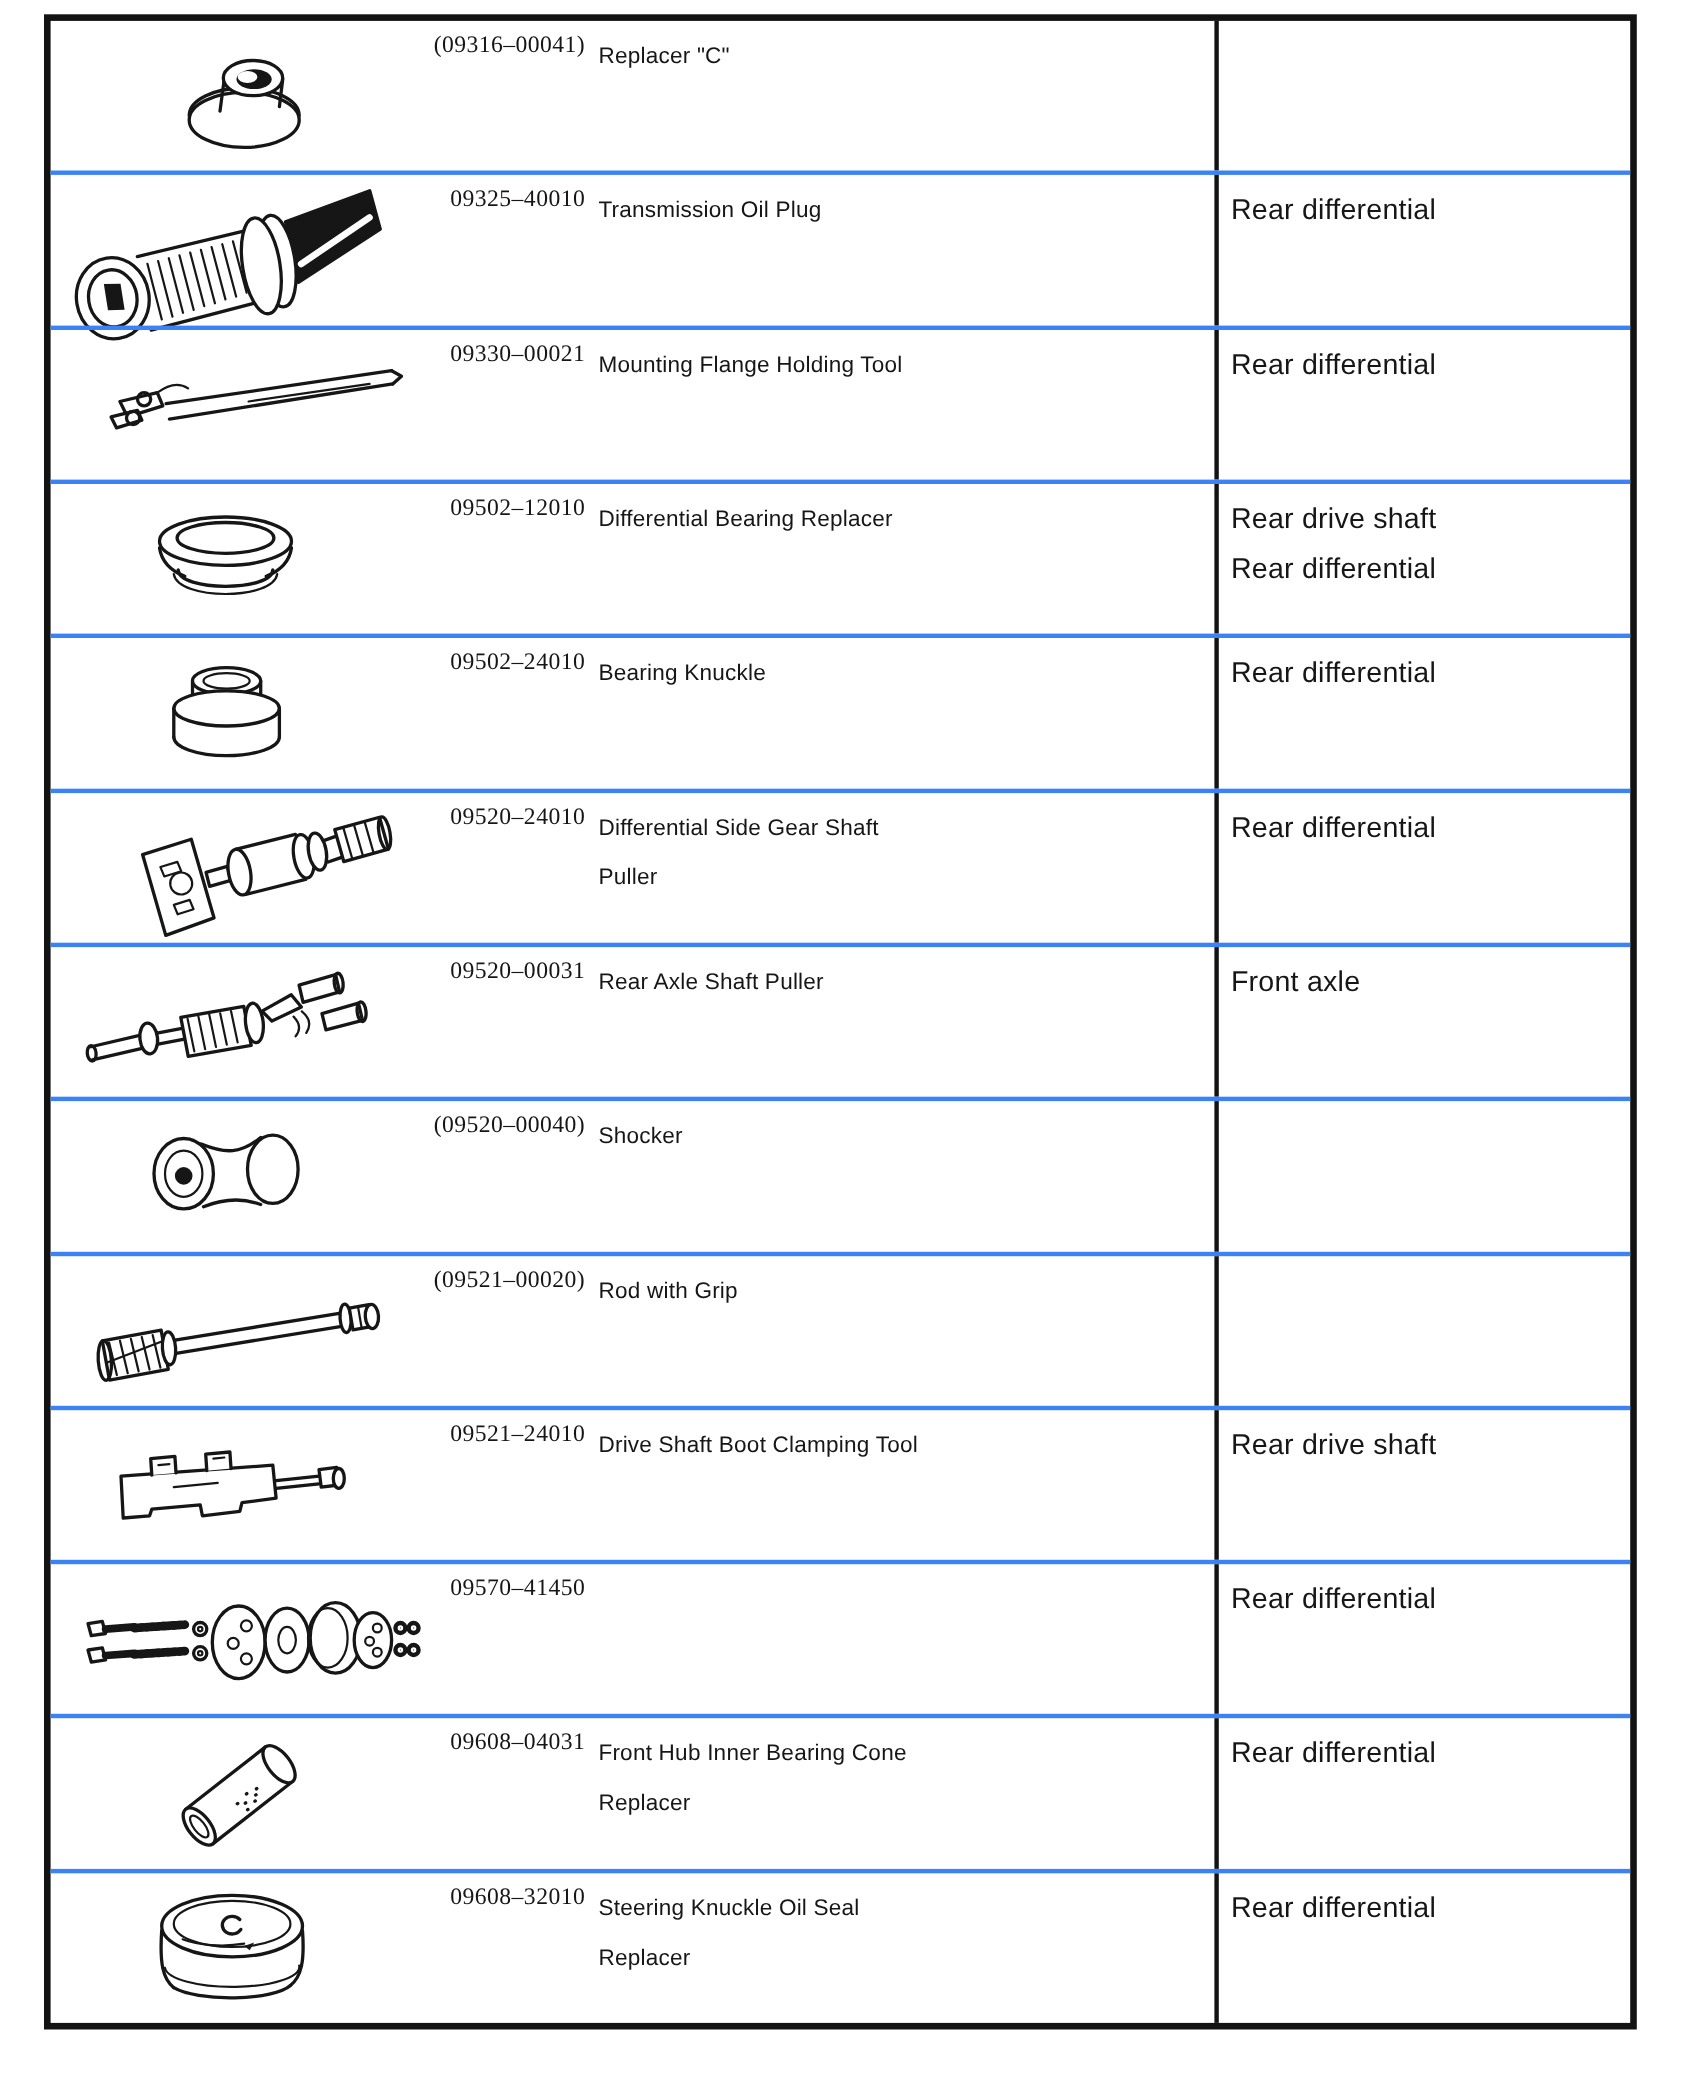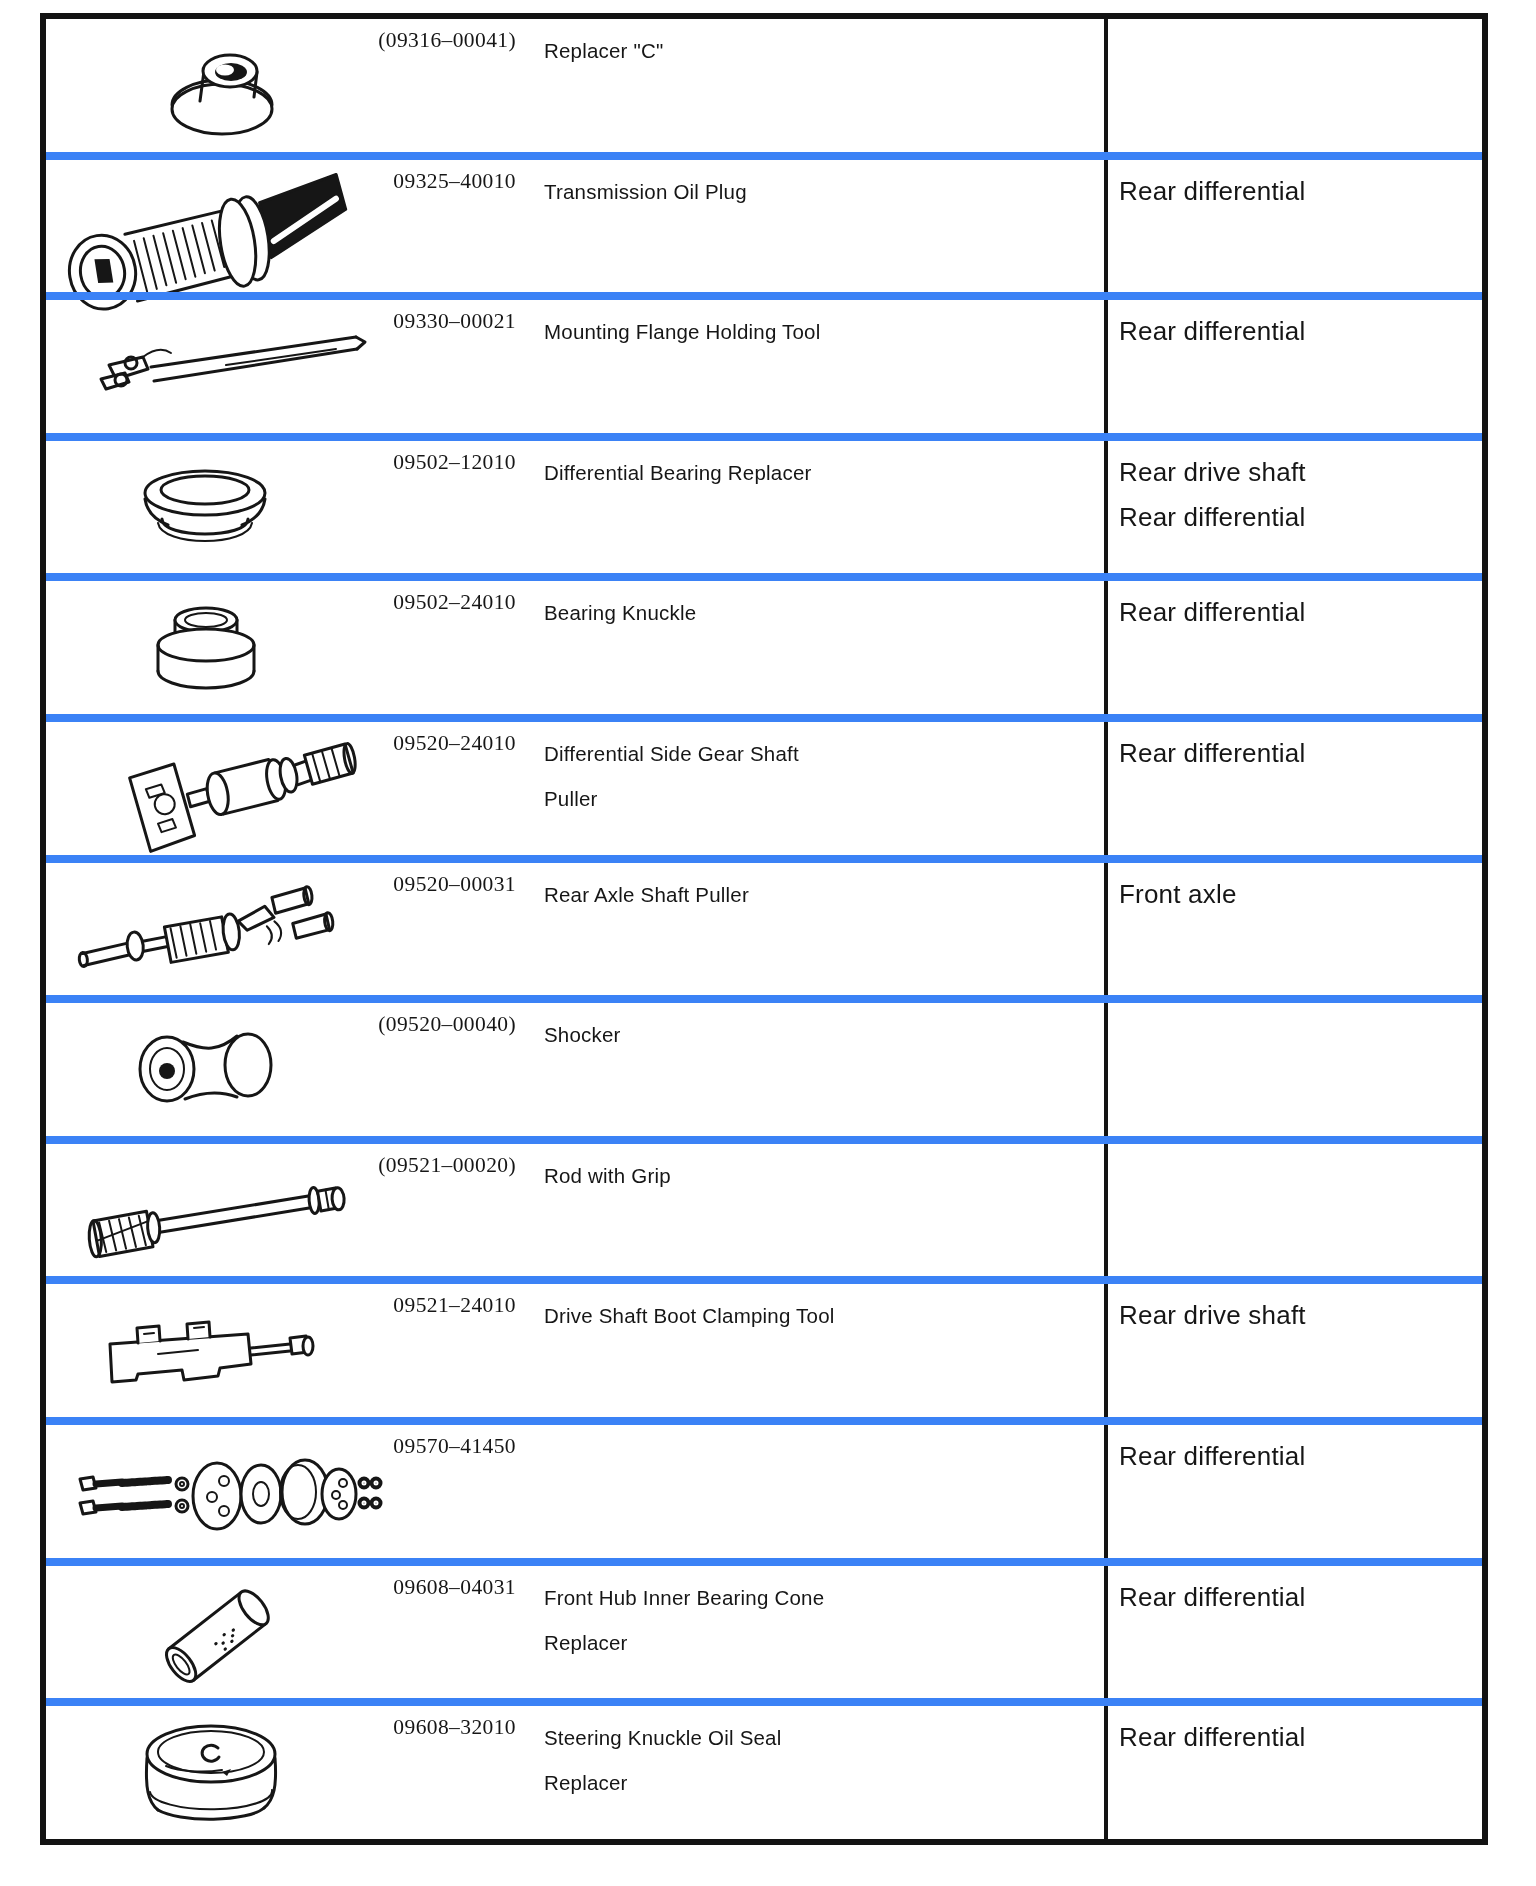--- a/index.html
+++ b/index.html
@@ -14,29 +14,29 @@
   .page{position:absolute;inset:0;background:#fff;}
   .sst-table{
     position:absolute;left:40px;top:13px;
     width:1448px;height:1832px;
     border:6px solid #131313;
     box-sizing:border-box;
     display:flex;flex-direction:column;
     background:#fff;
   }
   .row{position:relative;flex:1;display:flex;min-height:0;}
-  .row + .row{border-top:8px solid #3b82f6;}
+  .row + .row{border-top:4px solid #3b82f6;}
   .cell-main{position:relative;width:1058px;box-sizing:border-box;}
   .cell-app{
     position:relative;flex:1;border-left:4px solid #131313;
     box-sizing:border-box;padding:9px 6px 0 11px;
   }
   .cell-app div{font-size:26px;line-height:45px;letter-spacing:.2px;}
   .partno{
-    position:absolute;left:300px;top:9px;width:170px;
+    position:absolute;left:316px;top:9px;width:170px;
     text-align:right;
     font-family:"Liberation Serif", serif;
     font-size:21.5px;letter-spacing:.4px;
     white-space:nowrap;
   }
   .toolname{position:absolute;left:498px;top:9px;white-space:nowrap;}
   .toolname div{font-size:20.5px;line-height:45px;letter-spacing:.2px;}
   .ill{position:absolute;}
   .ill svg{display:block;overflow:visible;}
 </style>

